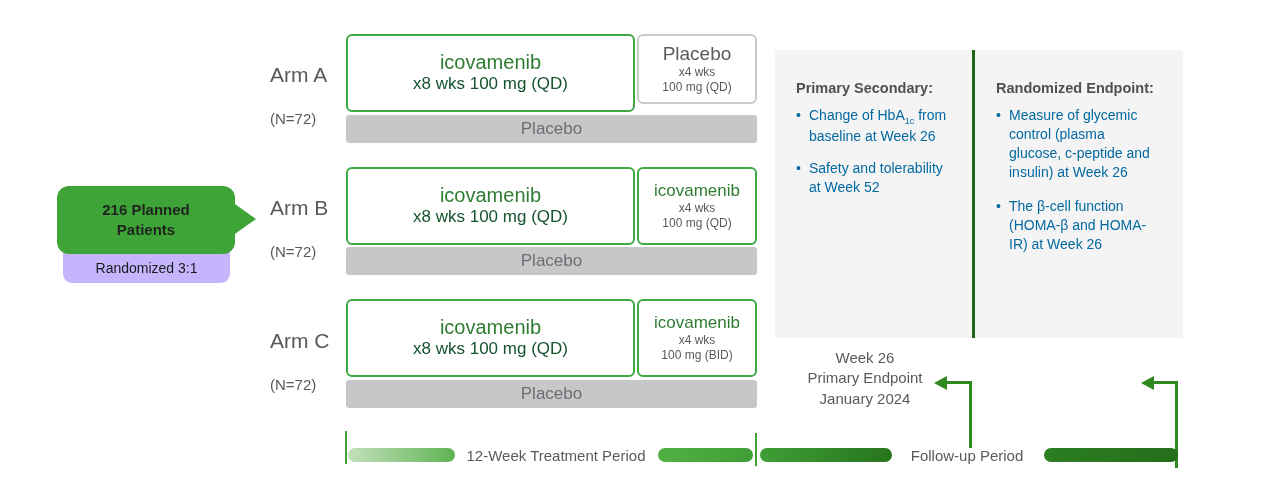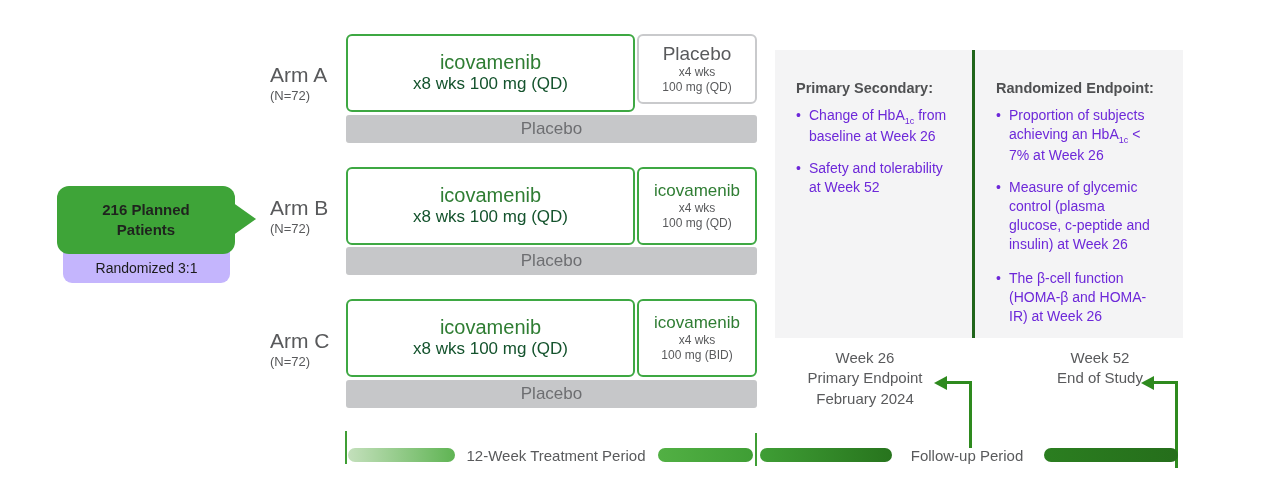--- a/index.html
+++ b/index.html
@@ -27,21 +27,21 @@
     position:absolute; left:232px; top:202px; z-index:2;
     width:0; height:0;
     border-left:24px solid #3EA438;
     border-top:17px solid transparent;
     border-bottom:17px solid transparent;
   }
 
   
   .arm-label { position:absolute; left:270px; width:72px; color:#58595B; }
   .arm-label .arm-name { font-size:21px; line-height:1.25; }
-  .arm-label .arm-n { font-size:13px; line-height:1.25; }
+  .arm-label .arm-n { font-size:15px; line-height:1.25;margin-top:22px; }
 
   .box-main {
     position:absolute; left:346px; width:289px; height:78px;
     background:#ffffff; border:2px solid #3EA843; border-radius:6px;
     display:flex; flex-direction:column; align-items:center; justify-content:center;
     text-align:center; z-index:2;
   }
   .box-main .drug { font-size:20px; color:#2F7D33; line-height:1.15; }
   .box-main .dose { font-size:17px; color:#14532d; line-height:1.2; }
 
@@ -69,21 +69,21 @@
     position:absolute; top:50px; height:288px; background:#F4F4F5;
     padding:30px 0 0 21px;
   }
   .panel-divider {
     position:absolute; left:972px; top:50px; width:3px; height:288px;
     background:#20651B;
   }
   .panel-title { font-size:14.5px; font-weight:bold; color:#4F5052; margin-bottom:10px; }
   .bullet {
     position:relative; padding-left:13px; margin-bottom:13px;
-    font-size:14px; color:#6d28d9; line-height:1.36;
+    font-size:14px; color:#0369a1; line-height:1.36;
   }
   .bullet::before { content:"\2022"; position:absolute; left:0; top:0; }
   .bullet sub { font-size:9px; }
   .panel.p1 .bullet { width:153px; }
   .panel.p2 .bullet { width:161px; }
 
   
   .milestone {
     position:absolute; text-align:center; font-size:15px; color:#595A5C;
     line-height:1.35;
@@ -173,38 +173,33 @@
   </div>
 
   <div class="panel p1" style="left:775px;width:197px">
     <div class="panel-title">Primary Secondary:</div>
     <div class="bullet"><span>Change of HbA</span><sub>1c</sub><span> from baseline at Week 26</span></div>
     <div class="bullet"><span>Safety and tolerability at Week 52</span><sub></sub><span></span></div>
   </div>
   <div class="panel-divider"></div>
   <div class="panel p2" style="left:975px;width:208px">
     <div class="panel-title">Randomized Endpoint:</div>
-    <div class="bullet"><span>Proportion of subjects achieving an HbA</span><sub>1c</sub><span> &lt; 7% at Week 26</span></div>
     <div class="bullet"><span>Measure of glycemic control (plasma glucose, c-peptide and insulin) at Week 26</span><sub></sub><span></span></div>
     <div class="bullet"><span>The β-cell function (HOMA-β and HOMA-IR) at Week 26</span><sub></sub><span></span></div>
   </div>
 
   <div class="milestone" style="left:786px;top:348px;width:158px">
     <div>Week 26</div>
     <div>Primary Endpoint</div>
-    <div>February 2024</div>
+    <div>January 2024</div>
   </div>
   <div class="arrow-head" style="left:934px;top:376px"></div>
   <div class="arrow-h" style="left:947px;top:381px;width:25px"></div>
   <div class="arrow-v" style="left:969px;top:381px;height:67px"></div>
 
-  <div class="milestone" style="left:1022px;top:348px;width:156px">
-    <div>Week 52</div>
-    <div>End of Study</div>
-  </div>
   <div class="arrow-head" style="left:1141px;top:376px"></div>
   <div class="arrow-h" style="left:1154px;top:381px;width:24px"></div>
   <div class="arrow-v" style="left:1175px;top:381px;height:87px"></div>
 
   <div class="tl-tick" style="left:345px;top:431px;height:33px"></div>
   <div class="tl-bar b1"></div>
   <div class="tl-label" style="left:456px;width:200px">12-Week Treatment Period</div>
   <div class="tl-bar b2"></div>
   <div class="tl-tick" style="left:755px;top:433px;height:33px"></div>
   <div class="tl-bar b3"></div>

